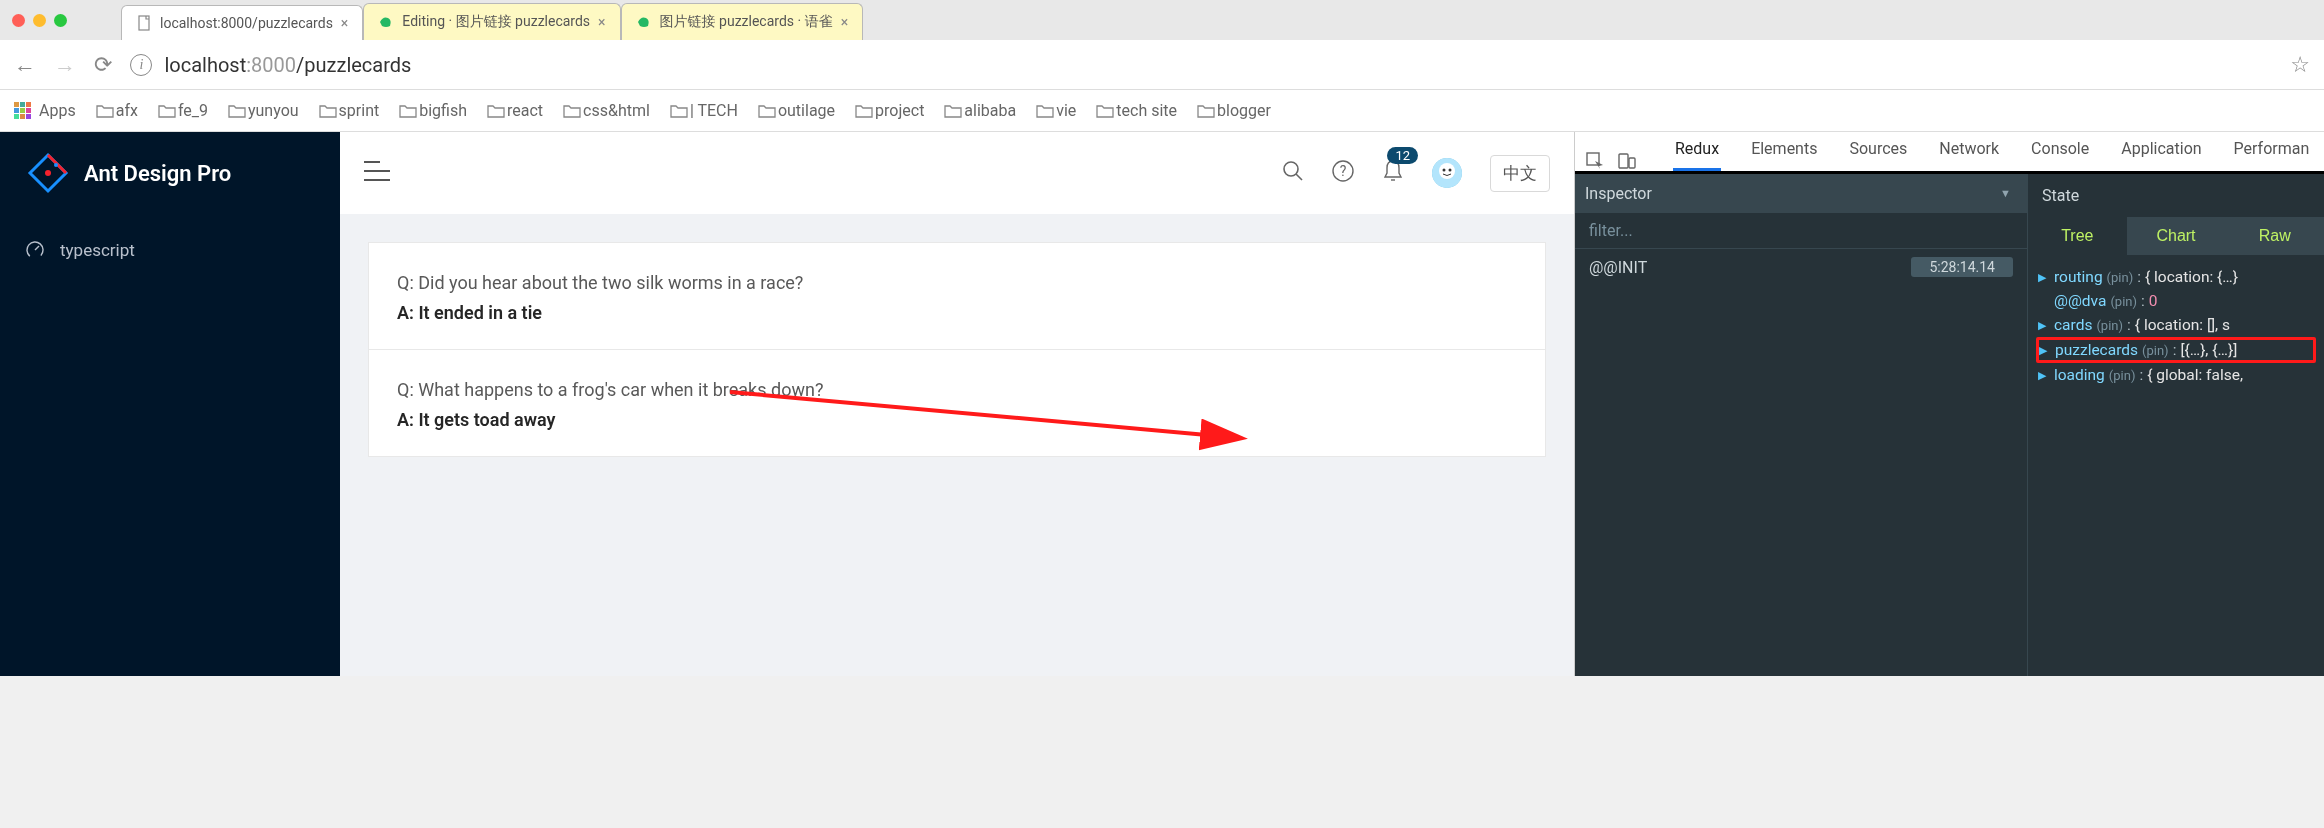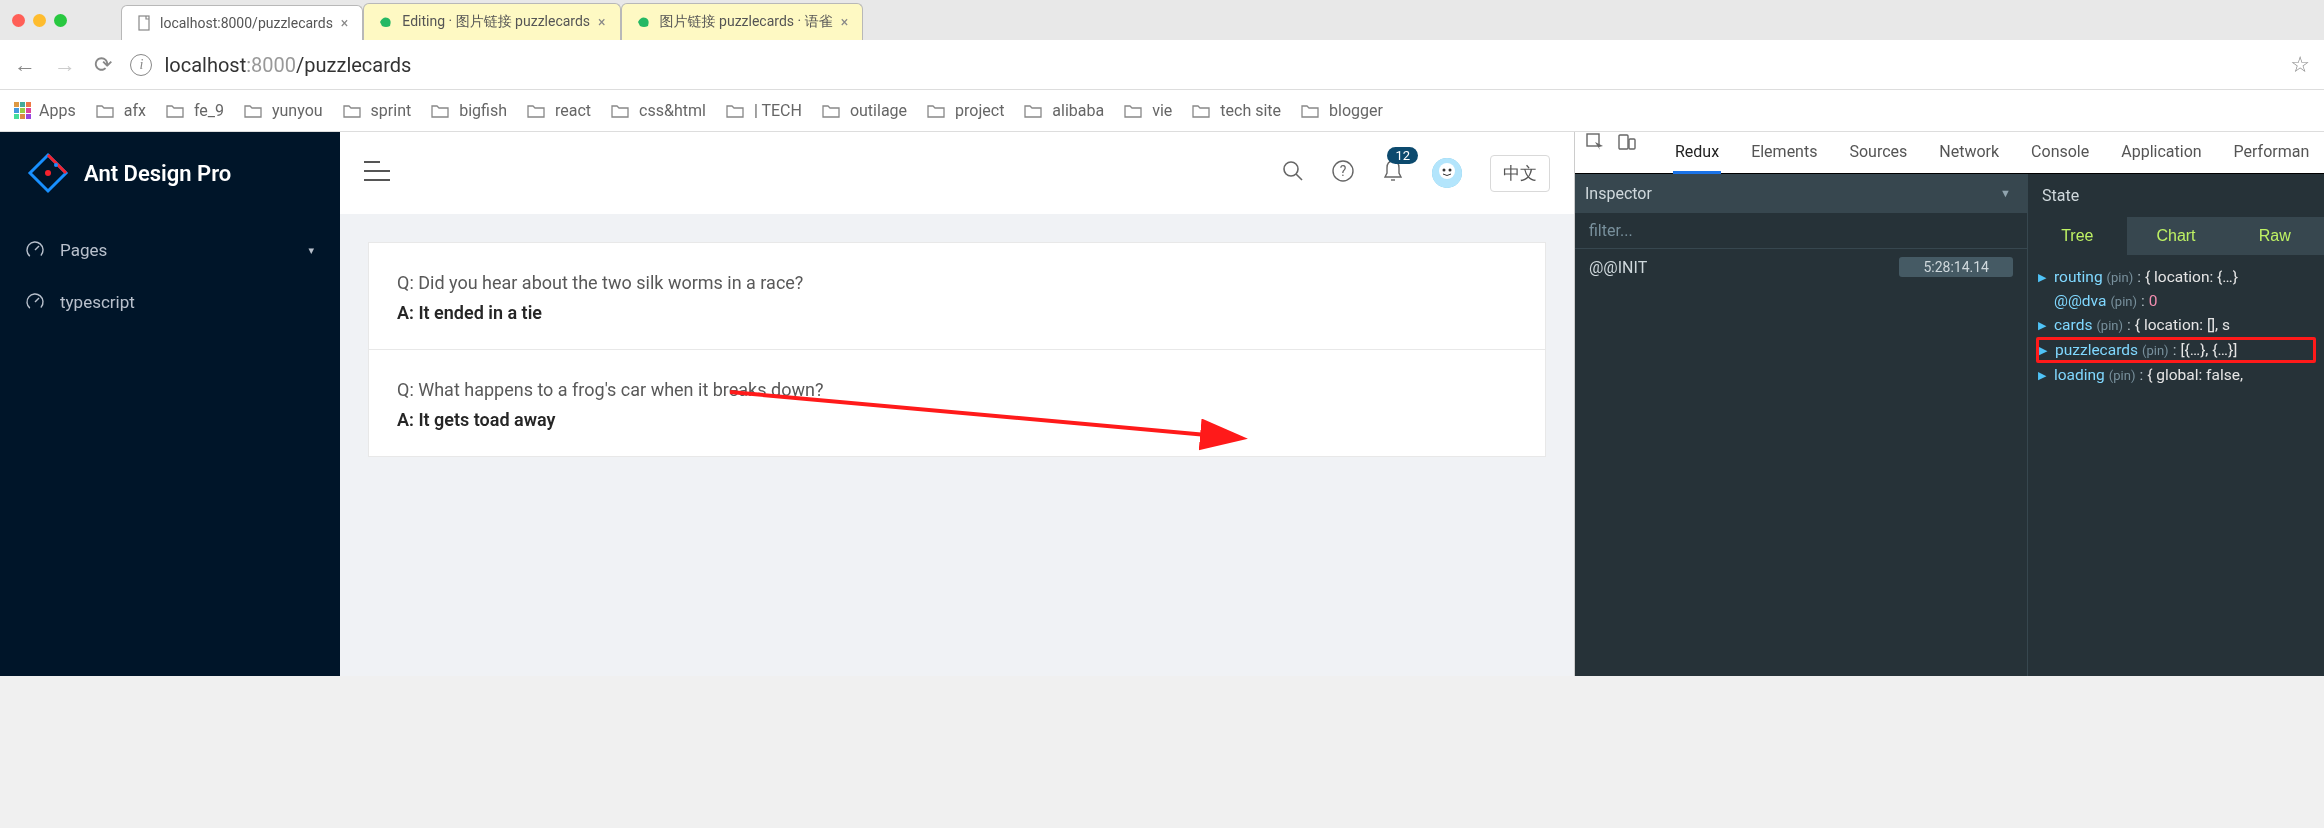--- a/index.html
+++ b/index.html
@@ -27,21 +27,21 @@
 .addrfield .path { color: #333; }
 .star { color: #888; font-size: 22px; }
 
 .bookbar { height: 42px; background: #fff; border-bottom: 1px solid #ddd; display: flex; align-items: center; padding: 0 14px; gap: 20px; font-size: 16px; color: #666; }
 .bookbar .apps { display: flex; align-items: center; gap: 8px; }
 .bookbar .apps .grid { display: grid; grid-template-columns: repeat(3, 5px); grid-template-rows: repeat(3, 5px); gap: 1px; }
 .bookbar .apps .grid span { background: #d94; width: 5px; height: 5px; }
 .bookbar .apps .grid span:nth-child(1){background:#d94}.bookbar .apps .grid span:nth-child(2){background:#4a9}.bookbar .apps .grid span:nth-child(3){background:#e74}
 .bookbar .apps .grid span:nth-child(4){background:#49d}.bookbar .apps .grid span:nth-child(5){background:#9c4}.bookbar .apps .grid span:nth-child(6){background:#d49}
 .bookbar .apps .grid span:nth-child(7){background:#4d9}.bookbar .apps .grid span:nth-child(8){background:#d84}.bookbar .apps .grid span:nth-child(9){background:#94d}
-.bm { display: flex; align-items: center; gap: 10px; }
+.bm { display: flex; align-items: center; gap: 2px; }
 
 
 .apparea { flex: 1; display: flex; position: relative; overflow: hidden; }
 
 
 .antside { width: 340px; background: #001529; color: #fff; display: flex; flex-direction: column; }
 .antlogo { height: 82px; display: flex; align-items: center; padding: 0 26px; gap: 14px; }
 .antlogo .mark { width: 44px; height: 44px; position: relative; }
 .antlogo .mark svg { width: 100%; height: 100%; }
 .antlogo .txt { font-size: 22px; font-weight: 600; }
@@ -62,32 +62,32 @@
 .antheader .lang { border: 1px solid #d9d9d9; border-radius: 4px; padding: 6px 12px; font-size: 17px; color: #555; }
 
 .cards { padding: 28px; display: flex; flex-direction: column; gap: 0; }
 .card { background: #fff; border: 1px solid #e8e8e8; padding: 26px 28px; }
 .card:not(:first-child){ border-top: none; }
 .card .q { color: #595959; font-size: 18px; line-height: 1.6; margin-bottom: 4px; }
 .card .a { font-weight: 600; font-size: 18px; color: #262626; }
 
 
 .devtools { width: 750px; display: flex; flex-direction: column; background: #fff; border-left: 1px solid #ccc; }
-.devtabs { height: 42px; display: flex; align-items: flex-start; border-bottom: 1px solid #000000; padding: 0 10px; gap: 28px; font-size: 16px; color: #555; }
+.devtabs { height: 42px; display: flex; align-items: flex-end; border-bottom: 3px solid #000000; padding: 0 10px; gap: 28px; font-size: 16px; color: #555; }
 .devtabs .dicn { display: flex; gap: 12px; padding-right: 8px; }
 .devtab { padding: 10px 2px; }
 .devtab.active { color: #222; border-bottom: 3px solid #1a73e8; }
 .devbody { flex: 1; display: flex; background: #263238; color: #b0bec5; font-family: Menlo, Monaco, monospace; font-size: 16px; }
 .devleft { flex: 1; display: flex; flex-direction: column; min-width: 0; }
 .inspector-hdr { background: #37474f; padding: 10px; text-align: center; color: #cfd8dc; display: flex; align-items: center; position: relative; }
 .inspector-hdr .caret { position: absolute; right: 16px; font-size: 11px; color: #90a4ae; }
 .filter { background: #263238; padding: 8px 14px; color: #78909c; border-bottom: 1px solid #37474f; }
 .actionrow { display: flex; padding: 8px 14px; align-items: center; }
 .actionrow .name { flex: 1; color: #cfd8dc; }
-.actionrow .time { background: #455a64; padding: 2px 24px; border-radius: 3px; font-size: 14px; color: #cfd8dc; }
+.actionrow .time { background: #455a64; padding: 2px 18px; border-radius: 3px; font-size: 14px; color: #cfd8dc; }
 .devright { width: 297px; border-left: 1px solid #37474f; display: flex; flex-direction: column; }
 .state-hdr { padding: 12px 14px; color: #cfd8dc; }
 .subtabs { display: flex; }
 .subtab { flex: 1; text-align: center; padding: 10px; background: #37474f; color: #bef264; font-family: -apple-system, sans-serif; }
 .subtab.active { background: #263238; }
 .tree { padding: 10px 8px; font-size: 15.5px; white-space: nowrap; overflow: hidden; }
 .treeline { padding: 3px 2px; display: flex; align-items: center; gap: 4px; }
 .treeline.hl { border: 3px solid #ff1a1a; border-radius: 2px; padding: 1px 0px; }
 .tr-caret { color: #4fc3f7; font-size: 11px; width: 12px; }
 .tr-key { color: #80d8ff; }
@@ -272,28 +272,20 @@
             </svg>
         </div>
         <span class="txt">Ant Design Pro</span>
       </div>
       <div class="antnav" id="sidenav">
           <div class="antitem">
             <svg class="icn" viewBox="0 0 18 18">
               <circle cx="9" cy="9" r="8" fill="none" stroke="#b8c0cc" stroke-width="1.4" stroke-dasharray="38 12" transform="rotate(130 9 9)"></circle>
               <line x1="9" y1="9" x2="13" y2="5" stroke="#b8c0cc" stroke-width="1.4"></line>
             </svg>
-            <span class="label">Pages</span>
-            <span class="caret">▾</span>
-          </div>
-          <div class="antitem">
-            <svg class="icn" viewBox="0 0 18 18">
-              <circle cx="9" cy="9" r="8" fill="none" stroke="#b8c0cc" stroke-width="1.4" stroke-dasharray="38 12" transform="rotate(130 9 9)"></circle>
-              <line x1="9" y1="9" x2="13" y2="5" stroke="#b8c0cc" stroke-width="1.4"></line>
-            </svg>
             <span class="label">typescript</span>
           </div>
         </div>
     </div>
 
     <div class="antmain">
       <div class="antheader">
         <div class="left">
           <div class="icnbtn">
             <svg width="26" height="22" viewBox="0 0 26 22">

